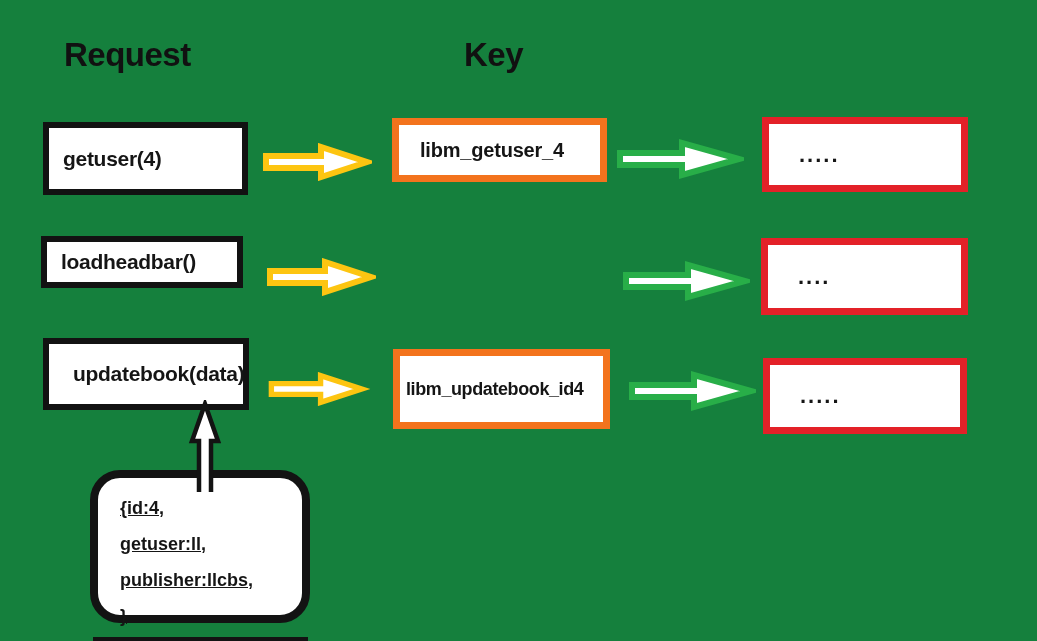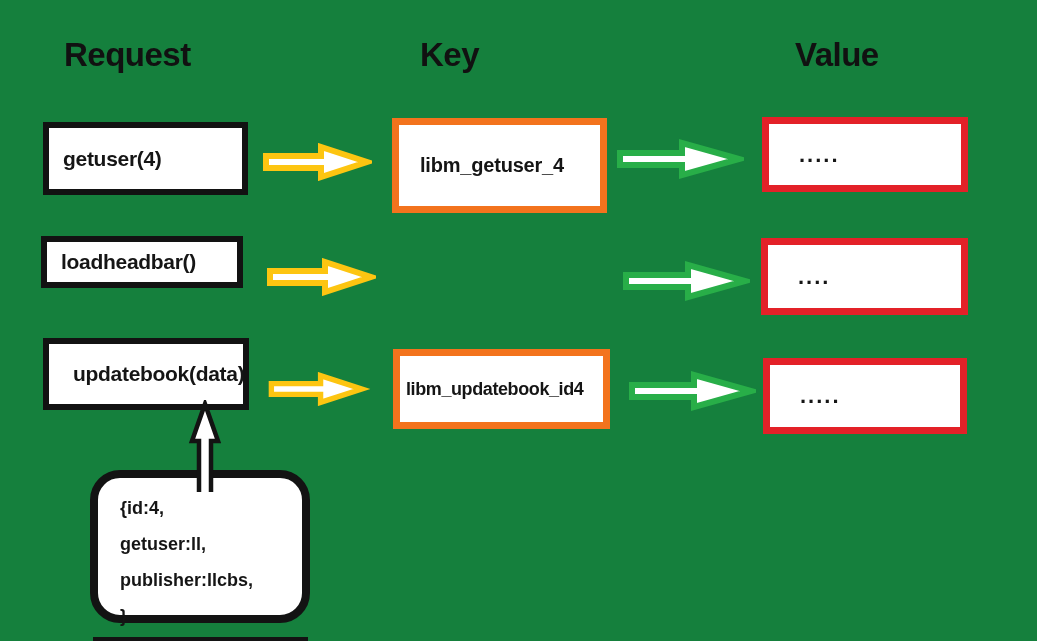--- a/index.html
+++ b/index.html
@@ -21,28 +21,27 @@
   }
   .note div{white-space:pre;}
   .crop-edge{position:absolute;background:#131313;}
 </style>
 </head>
 <body>
 
 <div id="canvas">
 
   <div class="hdr" style="left:64px;top:36px;">Request</div>
-  <div class="hdr" style="left:420px;top:36px;">Key</div>
-  <div class="hdr" style="left:795px;top:36px;">Value</div>
+  <div class="hdr" style="left:464px;top:36px;">Key</div>
 
   <div class="box req" style="left:43px;top:122px;width:205px;height:73px;">getuser(4)</div>
   <svg class="arrow" style="left:262px;top:143px;" width="110" height="38" viewBox="0 0 110 38">
     <path d="M4,13 L59,13 L59,4 L105,19 L59,34 L59,25 L4,25 Z" fill="#ffffff" stroke="#fdc511" stroke-width="6" stroke-linejoin="miter"></path>
   </svg>
-  <div class="box key" style="left:392px;top:118px;width:215px;height:95px;">libm_getuser_4</div>
+  <div class="box key" style="left:392px;top:118px;width:215px;height:64px;">libm_getuser_4</div>
   <svg class="arrow" style="left:616px;top:138px;" width="128" height="42" viewBox="0 0 128 42">
     <path d="M4,15 L66,15 L66,5 L123,21 L66,37 L66,27 L4,27 Z" fill="#ffffff" stroke="#28ae48" stroke-width="6" stroke-linejoin="miter"></path>
   </svg>
   <div class="box val" style="left:762px;top:117px;width:206px;height:75px;">.....</div>
 
   <div class="box req" style="left:41px;top:236px;width:202px;height:52px;">loadheadbar()</div>
   <svg class="arrow" style="left:266px;top:258px;" width="110" height="38" viewBox="0 0 110 38">
     <path d="M4,13 L59,13 L59,4 L105,19 L59,34 L59,25 L4,25 Z" fill="#ffffff" stroke="#fdc511" stroke-width="6" stroke-linejoin="miter"></path>
   </svg>
   <svg class="arrow" style="left:622px;top:260px;" width="128" height="42" viewBox="0 0 128 42">
@@ -57,21 +56,21 @@
   <div class="box key key3" style="left:393px;top:349px;width:217px;height:80px;">
     <span class="key3-lines">
       <span style="display:block;">libm_updatebook_id4</span>
     </span>
   </div>
   <svg class="arrow" style="left:628px;top:370px;" width="128" height="42" viewBox="0 0 128 42">
     <path d="M4,15 L66,15 L66,5 L123,21 L66,37 L66,27 L4,27 Z" fill="#ffffff" stroke="#28ae48" stroke-width="6" stroke-linejoin="miter"></path>
   </svg>
   <div class="box val" style="left:763px;top:358px;width:204px;height:76px;">.....</div>
 
-  <div class="note" style="left:90px;top:470px;width:220px;height:153px;">
+  <div class="note" style="left:90px;top:470px;width:220px;height:153px;text-decoration:underline;">
     <div>{id:4,</div>
     <div>getuser:ll,</div>
     <div>publisher:llcbs,</div>
     <div>}</div>
   </div>
 
   <svg class="arrow" style="left:188px;top:400px;" width="34" height="92" viewBox="0 0 34 92">
     <path d="M11,92 L11,41 L4,41 L17,4 L30,41 L23,41 L23,92" fill="#ffffff" stroke="#131313" stroke-width="4.5" stroke-linejoin="miter"></path>
   </svg>
 

